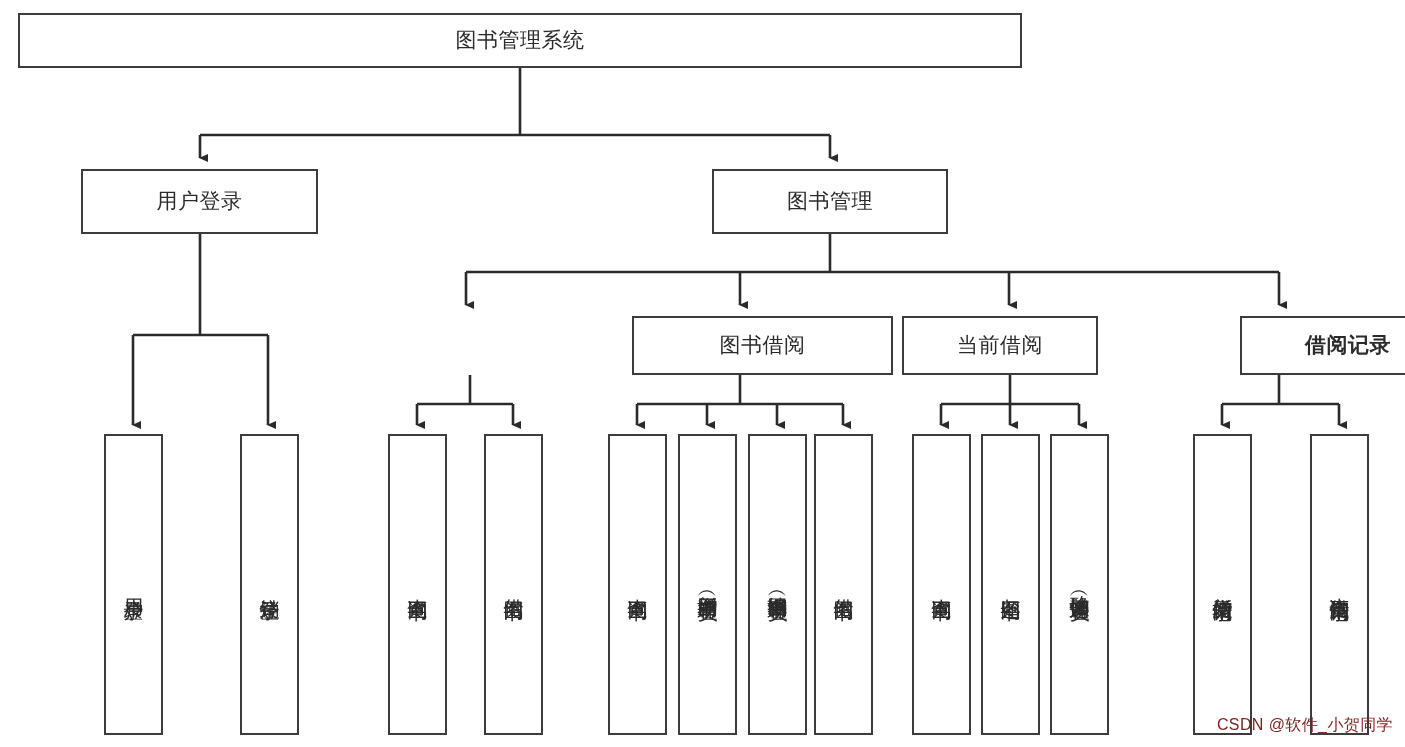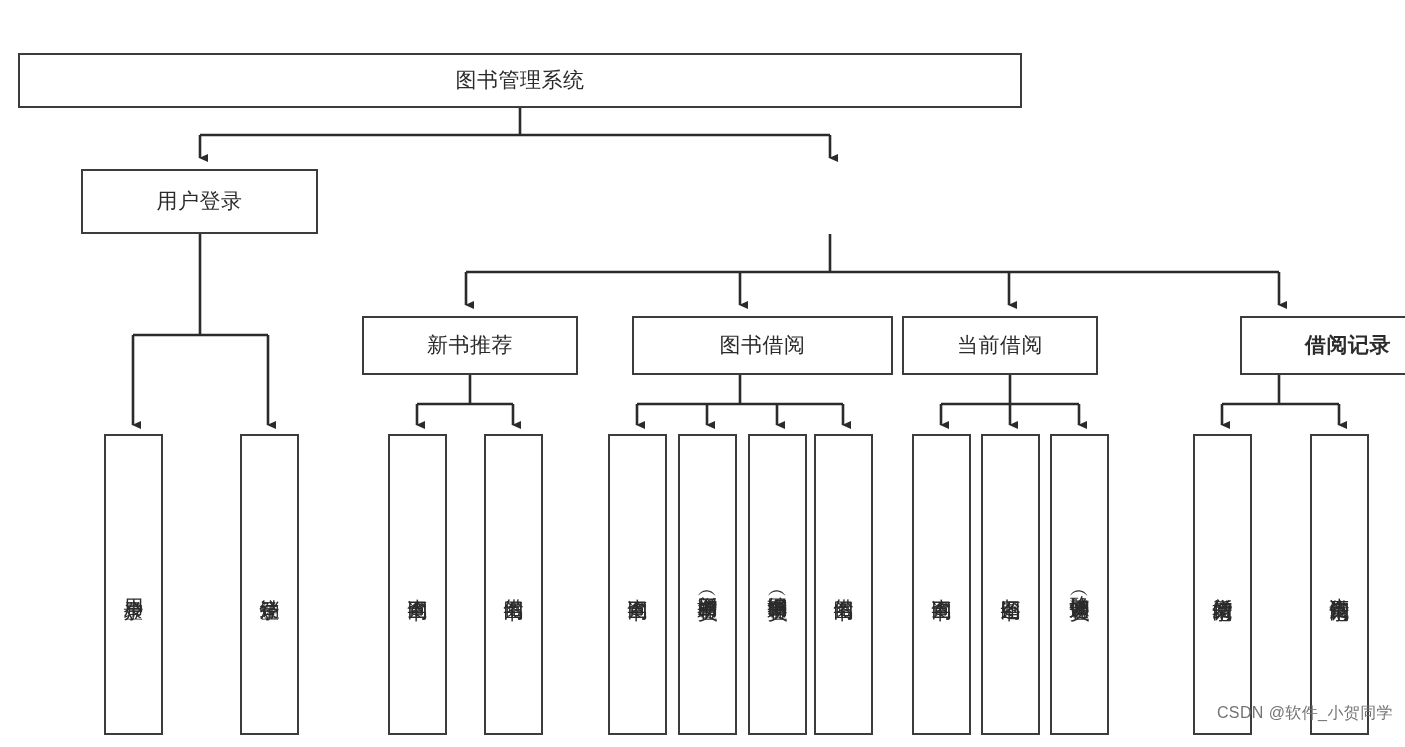--- a/index.html
+++ b/index.html
@@ -55,23 +55,23 @@
     white-space: normal;
     font-size: 20px;
     line-height: 1.45;
     letter-spacing: 1px;
     max-height: 100%;
     text-align: center;
   }
   .watermark {
     position: absolute;
     right: 12px;
-    bottom: 23px;
+    bottom: 11px;
     font-size: 16px;
-    color: #737373;
+    color: #7f1d1d;
     white-space: nowrap;
     pointer-events: none;
     letter-spacing: 0.4px;
   }
 </style>
 </head>
 <body>
 
 <div id="diagram-root">
 
@@ -118,31 +118,31 @@
       <path d="M1010,404 L1010,425" marker-end="url(#arrowhead)"></path>
       <path d="M1079,404 L1079,425" marker-end="url(#arrowhead)"></path>
 
       <path d="M1279,375 L1279,404"></path>
       <path d="M1222,404 L1339,404"></path>
       <path d="M1222,404 L1222,425" marker-end="url(#arrowhead)"></path>
       <path d="M1339,404 L1339,425" marker-end="url(#arrowhead)"></path>
     </g>
   </svg>
 
-  <div class="node-box" style="left:18px; top:13px; width:1004px; height:55px;margin-top:40px;">
+  <div class="node-box" style="left:18px; top:13px; width:1004px; height:55px;">
     <span class="node-label">图书管理系统</span>
   </div>
 
   <div class="node-box" style="left:81px; top:169px; width:237px; height:65px;">
     <span class="node-label">用户登录</span>
   </div>
+  <div class="node-box" style="left:712px; top:169px; width:236px; height:65px;">
+    <span class="node-label">图书管理</span>
+  </div>
 
-  <div class="node-box" style="left:362px; top:316px; width:216px; height:59px;">
-    <span class="node-label">新书推荐</span>
-  </div>
   <div class="node-box" style="left:632px; top:316px; width:261px; height:59px;">
     <span class="node-label">图书借阅</span>
   </div>
   <div class="node-box" style="left:902px; top:316px; width:196px; height:59px;">
     <span class="node-label">当前借阅</span>
   </div>
   <div class="node-box" style="left:1240px; top:316px; width:216px; height:59px;font-weight:bold;">
     <span class="node-label">借阅记录</span>
   </div>
 

